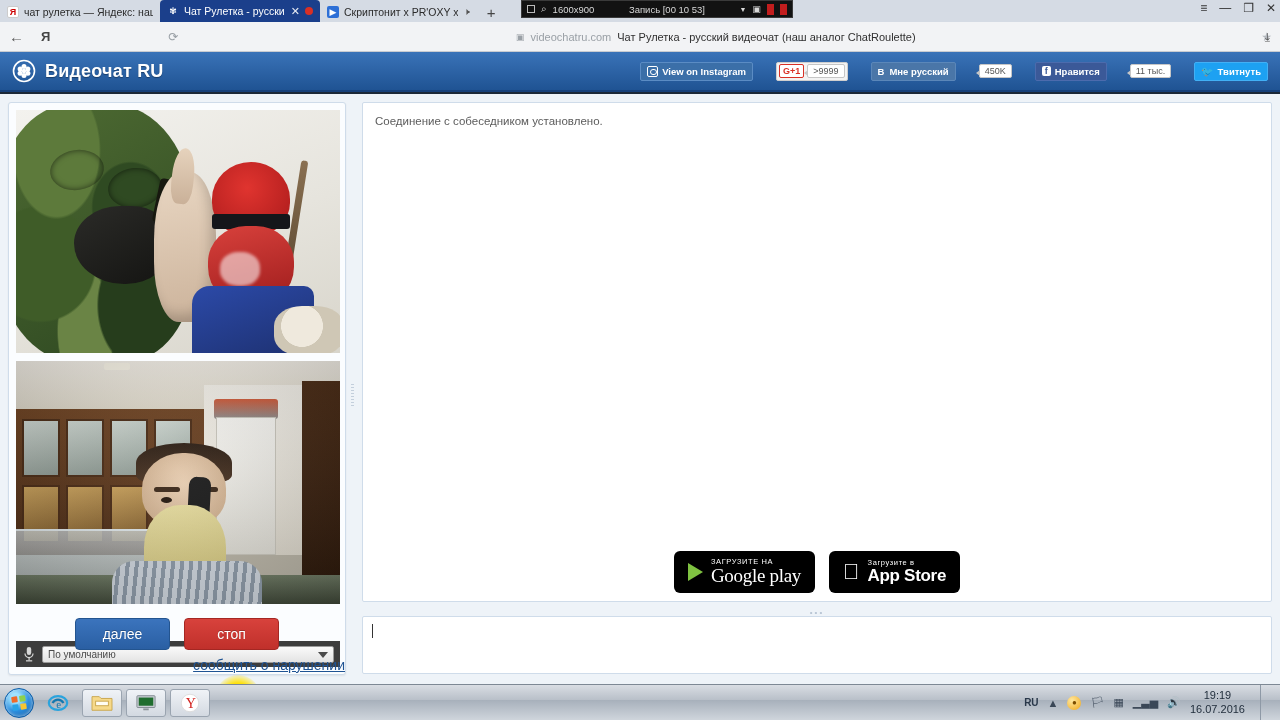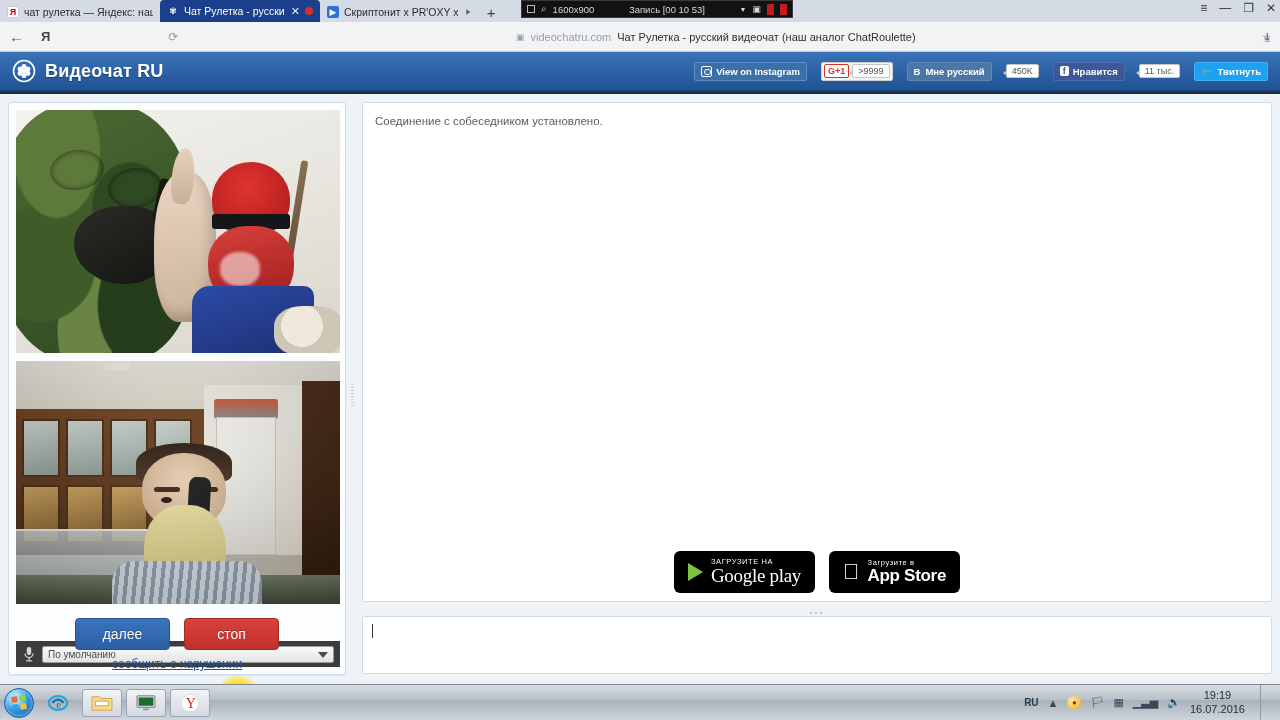--- a/index.html
+++ b/index.html
@@ -85,21 +85,21 @@
     background: linear-gradient(#3a73b8, #1f5393);
     border-bottom: 2px solid #16407a;
     display: flex; align-items: center; padding: 0 12px;
   }
   .brand { display: flex; align-items: center; gap: 9px; }
   .brand .logo { width: 24px; height: 24px; }
   .brand .name {
     color: #fff; font-size: 18px; font-weight: bold; letter-spacing: .2px;
     text-shadow: 0 1px 1px rgba(0,0,0,.35);
   }
-  .social { margin-left: auto; display: flex; align-items: center; gap: 14px; }
+  .social { margin-left: auto; display: flex; align-items: center; gap: 23px; }
   .sbtn {
     display: flex; align-items: center; gap: 4px; height: 19px;
     padding: 0 6px; border-radius: 2px; font-size: 9.5px; white-space: nowrap;
   }
   .ig { background: #3b6fa8; color: #fff; border: 1px solid #5b8cc4; font-weight: bold;}
   .ig .glyph {
     width: 11px; height: 11px; border: 1.4px solid #fff; border-radius: 2px;
     position: relative;
   }
   .ig .glyph::after {
@@ -314,21 +314,21 @@
   .btn {
     width: 95px; height: 32px; border-radius: 4px; border: 1px solid;
     font-size: 14px; font-weight: normal; color: #fff; cursor: pointer;
     display: flex; align-items: center; justify-content: center;
     text-shadow: 0 -1px 0 rgba(0,0,0,.25);
   }
   .btn.next { background: linear-gradient(#3b74bd,#2a5fa3); border-color:#23548f; }
   .btn.stop { background: linear-gradient(#d8423c,#c0302b); border-color:#a42723; }
   .report {
     position: absolute; left: 0; top: 554px; width: 100%;
-    text-align: center; font-size: 12px; color: #1f5393;
+    text-align: right; font-size: 14px; color: #1f5393;
     text-decoration: underline; cursor: pointer;
   }
   .cursor-glow {
     position: absolute; left: 206px; top: 572px; width: 46px; height: 46px;
     border-radius: 50%; background: radial-gradient(circle, rgba(255,224,0,.95) 0 46%, rgba(255,224,0,.18) 70%, rgba(255,224,0,0) 100%);
     pointer-events: none;
   }
 
   
   .splitter {

